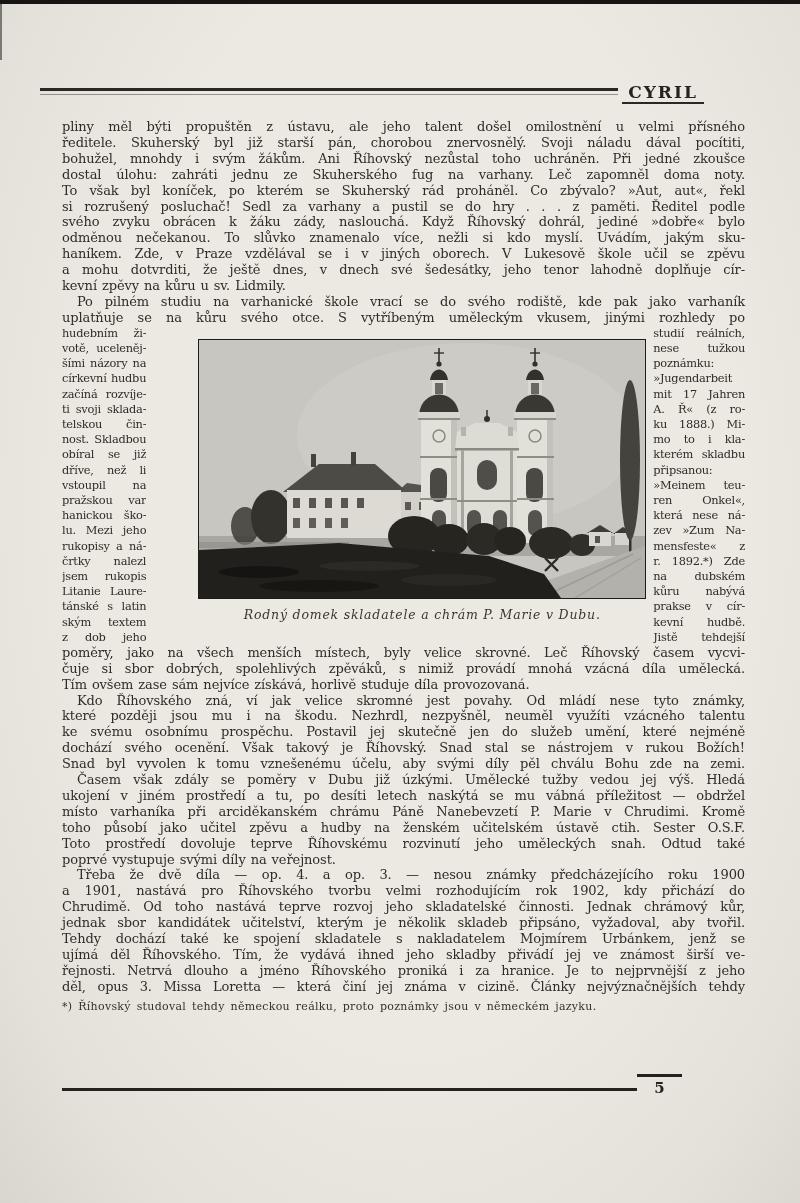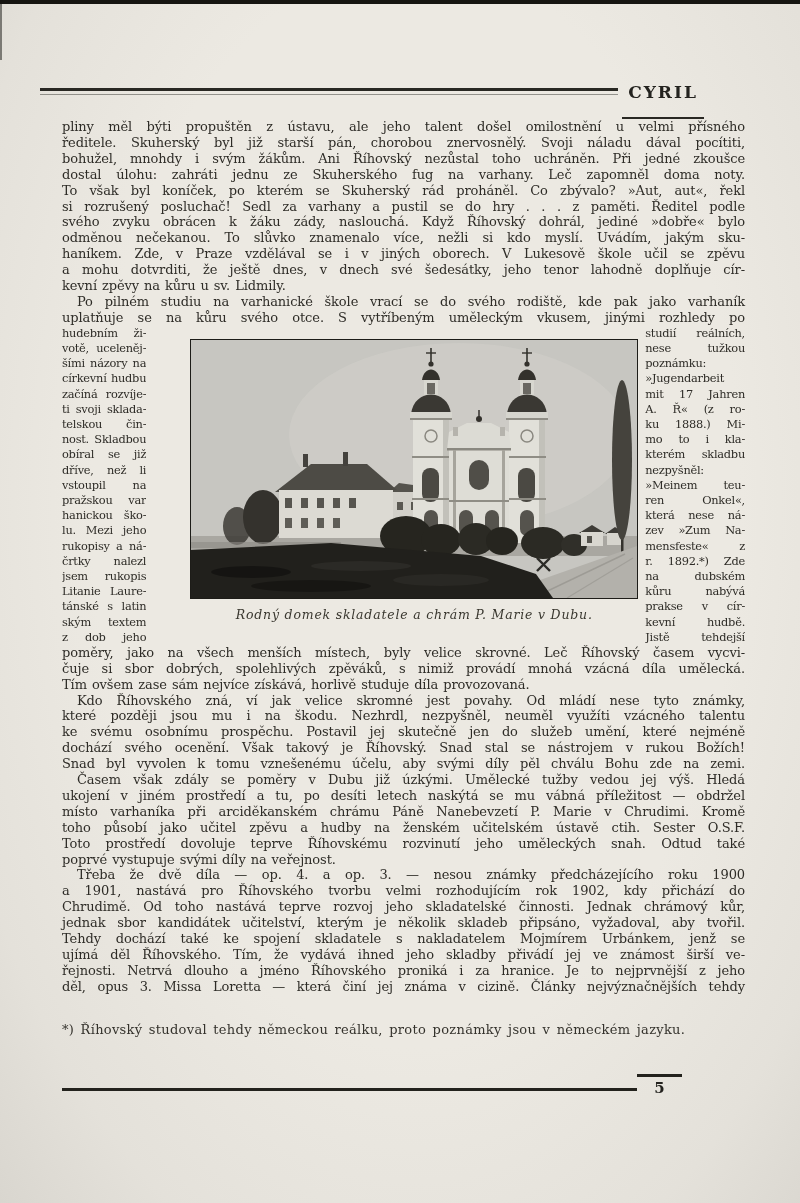--- a/index.html
+++ b/index.html
@@ -16,47 +16,47 @@
   }
   .scan-edge-top{position:absolute;top:0;left:0;width:100%;height:4px;background:#161511;}
   .scan-edge-left{position:absolute;top:0;left:0;width:2px;height:60px;background:rgba(20,20,16,.5);}
 
   
   .hdr-rule{position:absolute;left:40px;top:88px;width:578px;height:3px;
     border-top:3px solid #292823;border-bottom:1px solid rgba(41,40,35,.45);}
   .journal-title{
     position:absolute;left:622px;top:82px;width:82px;
     font-size:17px;font-weight:bold;letter-spacing:2px;text-align:center;
-    border-bottom:2.5px solid #292823;padding-bottom:15px;color:#24231f;
+    border-bottom:2.5px solid #292823;padding-bottom:0;color:#24231f;
   }
 
   
   .text-block{position:absolute;left:62px;top:119px;width:683px;}
   .lines{font-size:13px;line-height:15.9px;letter-spacing:-0.1px;word-spacing:1px;}
   .line{text-align:justify;text-align-last:justify;}
   .lines:not([data-cont]) .line:last-child{text-align-last:left;}
   .line.single{text-align-last:left;}
   [data-indent-first] .line:first-child{text-indent:15px;}
 
   
   .wrap-row{display:flex;align-items:flex-start;width:683px;height:319px;}
   .col{font-size:11.4px;line-height:15.2px;letter-spacing:-0.25px;}
   .col .line{white-space:nowrap;overflow:hidden;}
-  .col-left{width:86px;margin-right:4px;}
+  .col-left{width:86px;margin-right:12px;}
   .col-right{width:136px;margin-left:7px;}
   .photo-stack{width:450px;padding-left:40px;}
   .photo-frame{margin-top:13px;border:1.5px solid #1d1c18;background:#c7c6c1;line-height:0;}
   .photo-frame svg{display:block;}
   .photo-caption{
     margin-top:8px;text-align:center;font-style:italic;
     font-size:12.5px;letter-spacing:0.8px;color:#39372f;
   }
 
   .footnote{
-    margin-top:27px;font-size:13px;letter-spacing:0.3px;word-spacing:2px;
+    margin-top:5px;font-size:11px;letter-spacing:0.3px;word-spacing:2px;
     color:#34322c;
   }
 
   
   .footer-rule-long{position:absolute;left:62px;top:1088px;width:575px;height:3px;background:#23221d;}
   .footer-rule-short{position:absolute;left:637px;top:1074px;width:45px;height:3px;background:#23221d;}
   .page-number{position:absolute;left:637px;top:1079px;width:45px;text-align:center;
     font-size:15px;font-weight:bold;color:#24231f;}
 </style>
 </head>
@@ -256,21 +256,21 @@
       <div class="lines col col-right" data-cont="">
           <div class="line">studií reálních,</div>
           <div class="line">nese tužkou</div>
           <div class="line single">poznámku:</div>
           <div class="line single">»Jugendarbeit</div>
           <div class="line">mit 17 Jahren</div>
           <div class="line">A. Ř« (z ro-</div>
           <div class="line">ku 1888.) Mi-</div>
           <div class="line">mo to i kla-</div>
           <div class="line">kterém skladbu</div>
-          <div class="line single">nezpyšněl:</div>
+          <div class="line single">připsanou:</div>
           <div class="line">»Meinem teu-</div>
           <div class="line">ren Onkel«,</div>
           <div class="line">která nese ná-</div>
           <div class="line">zev »Zum Na-</div>
           <div class="line">mensfeste« z</div>
           <div class="line">r. 1892.*) Zde</div>
           <div class="line">na dubském</div>
           <div class="line">kůru nabývá</div>
           <div class="line">prakse v cír-</div>
           <div class="line">kevní hudbě.</div>

